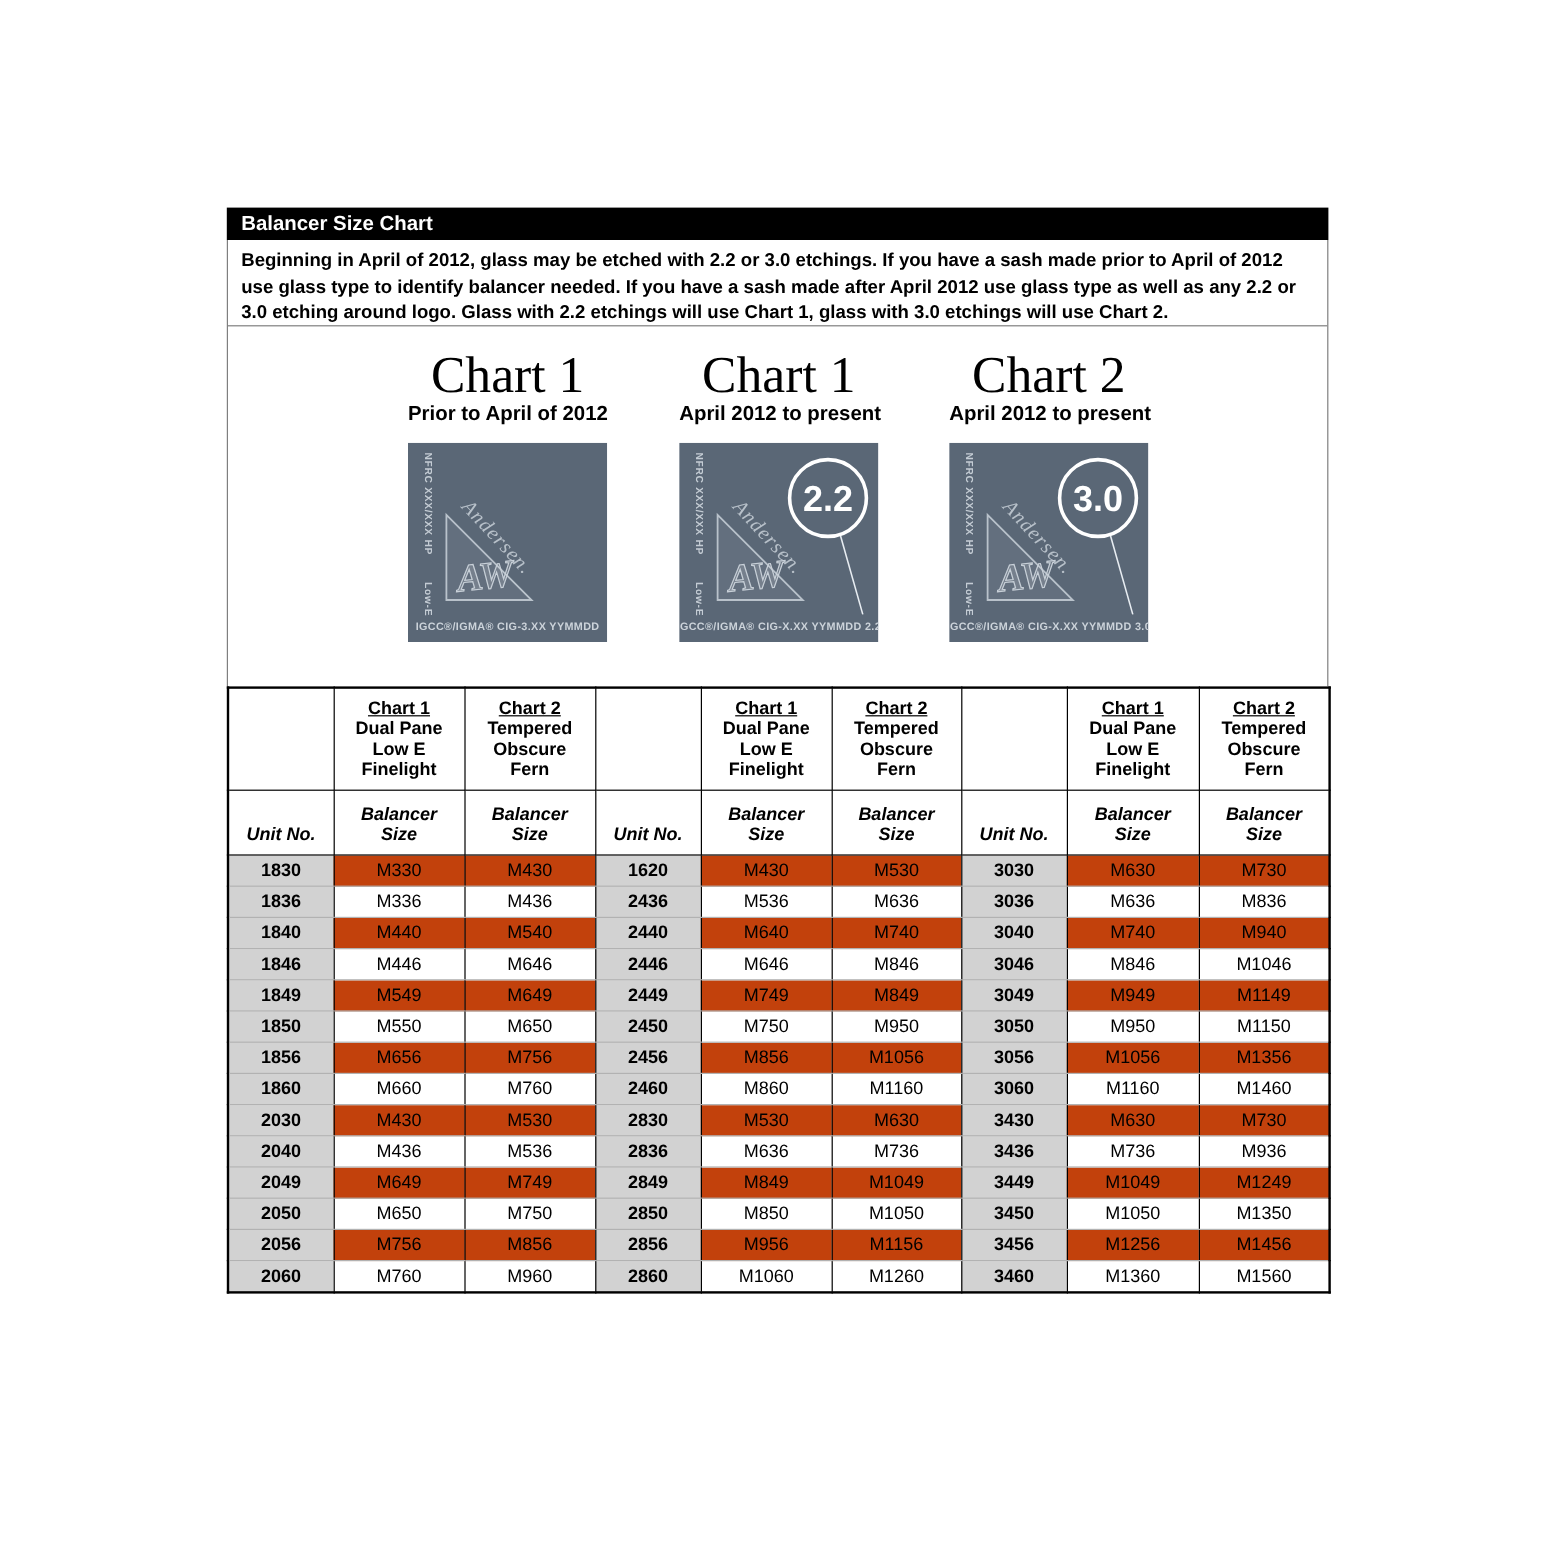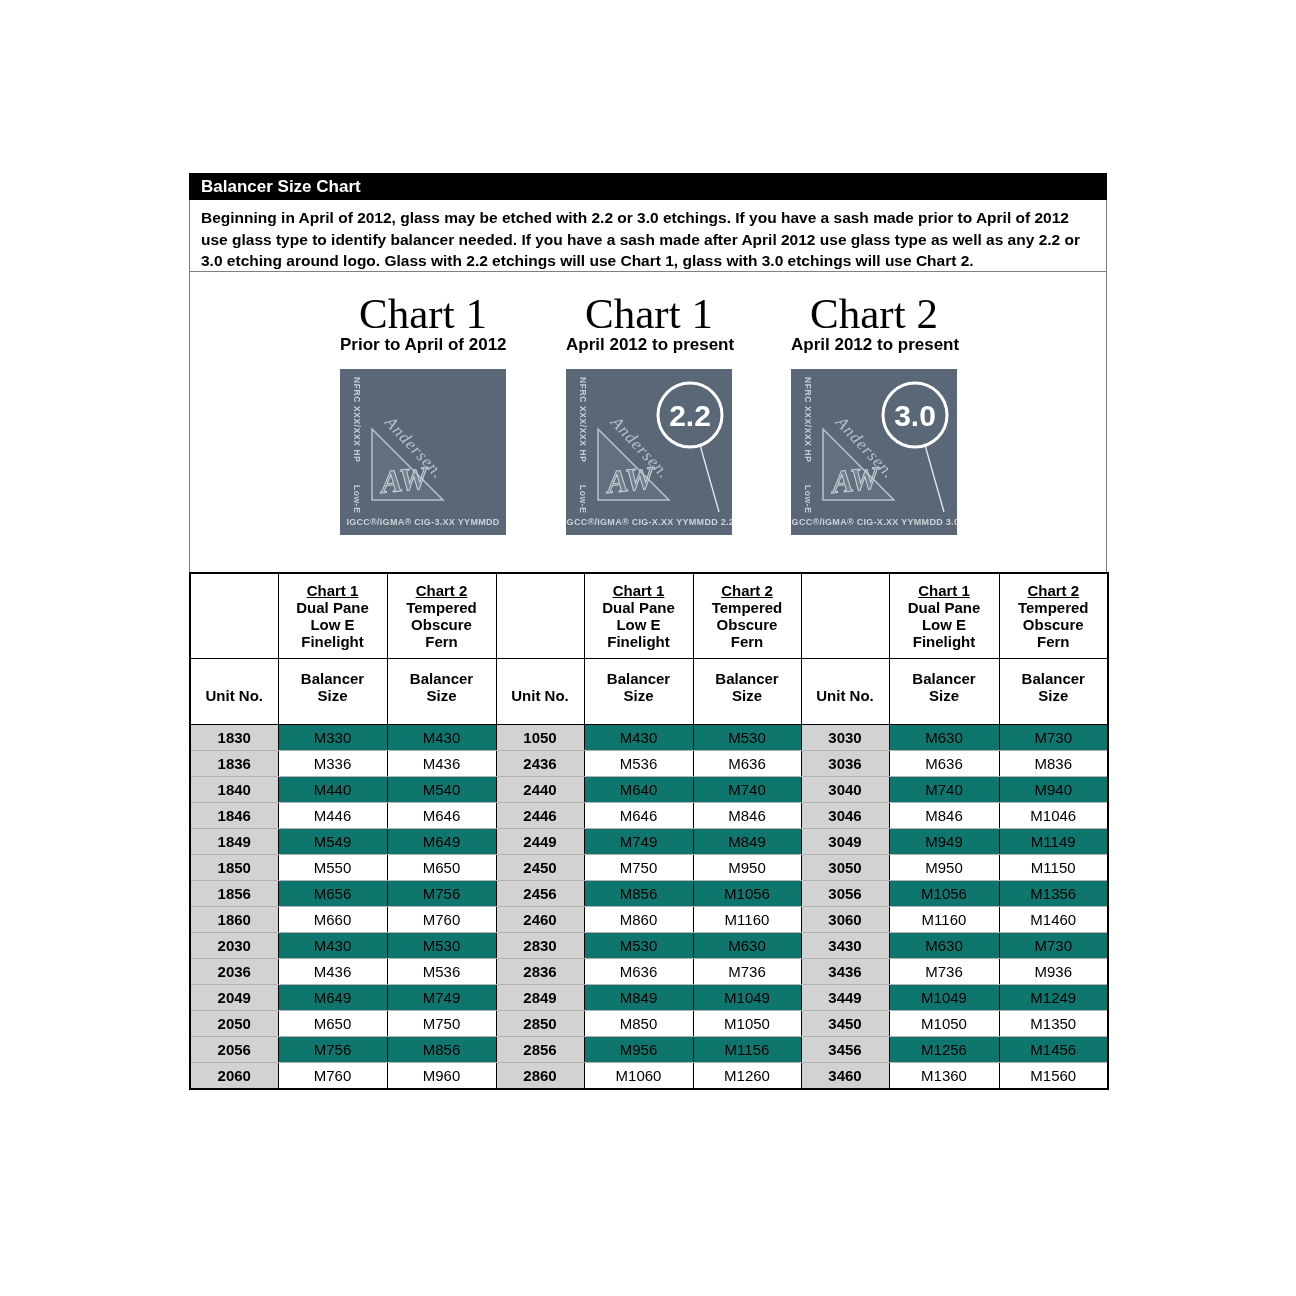--- a/index.html
+++ b/index.html
@@ -44,29 +44,29 @@
   table.balancer {
     width:100%; border-collapse:collapse; table-layout:fixed;
     border:2px solid #000; font-size:15px;
   }
   table.balancer th, table.balancer td {
     border-left:1px solid #000; border-right:1px solid #000;
     text-align:center; padding:0;
   }
   thead th { border-top:1px solid #000; border-bottom:1px solid #000; font-weight:bold; background:#fff; }
   tr.gh-row th { height:84px; vertical-align:middle; }
-  tr.sh-row th { height:45px; vertical-align:bottom; padding-bottom:20px; }
+  tr.sh-row th { height:45px; vertical-align:bottom; padding-bottom:8px;font-style:italic; }
   .gh-title { text-decoration:underline; display:block; }
   .pre { white-space:pre-line; }
   tbody td {
     height:25px; border-top:1px solid #b2b2b2; border-bottom:1px solid #b2b2b2;
   }
   tbody td.unit-col { background:#d2d2d2; font-weight:bold; }
   tbody td.bal-col { background:#ffffff; }
-  tbody tr.shaded td.bal-col { background:#0f766e; }
+  tbody tr.shaded td.bal-col { background:#c2410c; }
 </style>
 </head>
 <body>
 
 <div class="page">
   <div class="content">
 
     <div class="title-bar">
       <span>Balancer Size Chart</span>
     </div>
@@ -208,21 +208,21 @@
 Size</th>
           <th class="pre">Balancer
 Size</th>
         </tr>
       </thead>
       <tbody>
           <tr class="shaded">
             <td class="unit-col">1830</td>
             <td class="bal-col">M330</td>
             <td class="bal-col">M430</td>
-            <td class="unit-col">1050</td>
+            <td class="unit-col">1620</td>
             <td class="bal-col">M430</td>
             <td class="bal-col">M530</td>
             <td class="unit-col">3030</td>
             <td class="bal-col">M630</td>
             <td class="bal-col">M730</td>
           </tr>
           <tr>
             <td class="unit-col">1836</td>
             <td class="bal-col">M336</td>
             <td class="bal-col">M436</td>
@@ -304,21 +304,21 @@
             <td class="bal-col">M430</td>
             <td class="bal-col">M530</td>
             <td class="unit-col">2830</td>
             <td class="bal-col">M530</td>
             <td class="bal-col">M630</td>
             <td class="unit-col">3430</td>
             <td class="bal-col">M630</td>
             <td class="bal-col">M730</td>
           </tr>
           <tr>
-            <td class="unit-col">2036</td>
+            <td class="unit-col">2040</td>
             <td class="bal-col">M436</td>
             <td class="bal-col">M536</td>
             <td class="unit-col">2836</td>
             <td class="bal-col">M636</td>
             <td class="bal-col">M736</td>
             <td class="unit-col">3436</td>
             <td class="bal-col">M736</td>
             <td class="bal-col">M936</td>
           </tr>
           <tr class="shaded">

